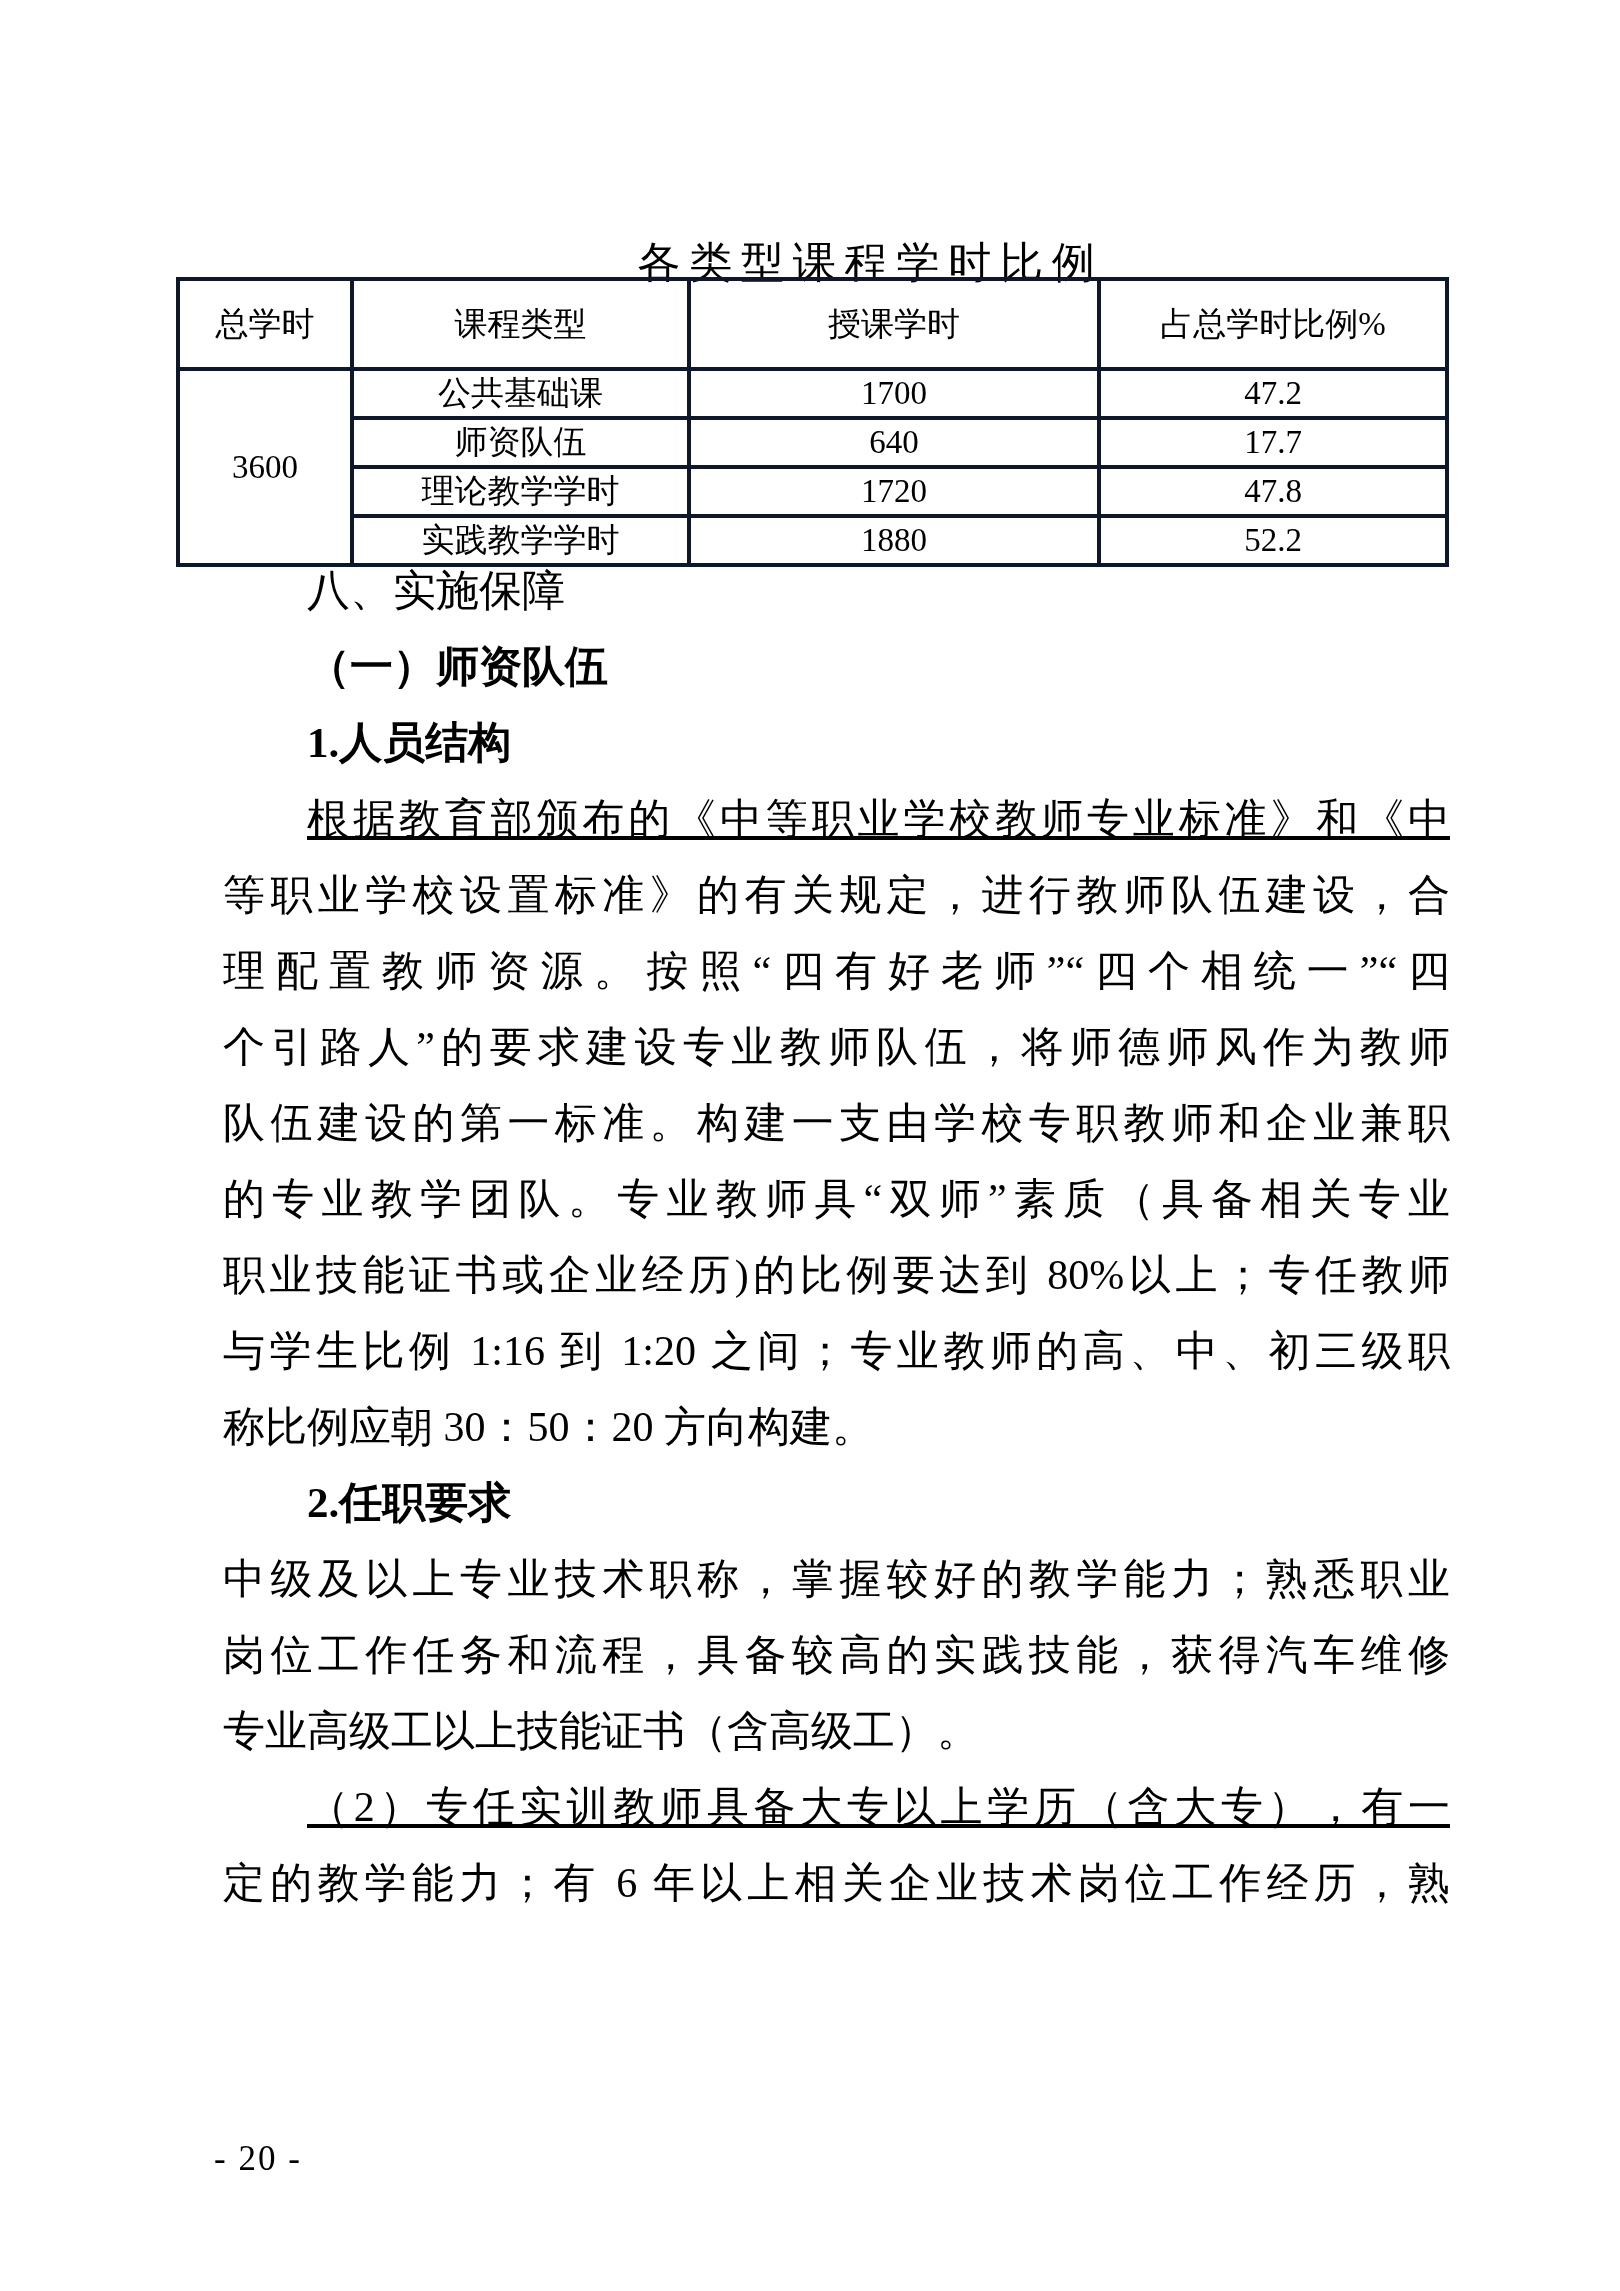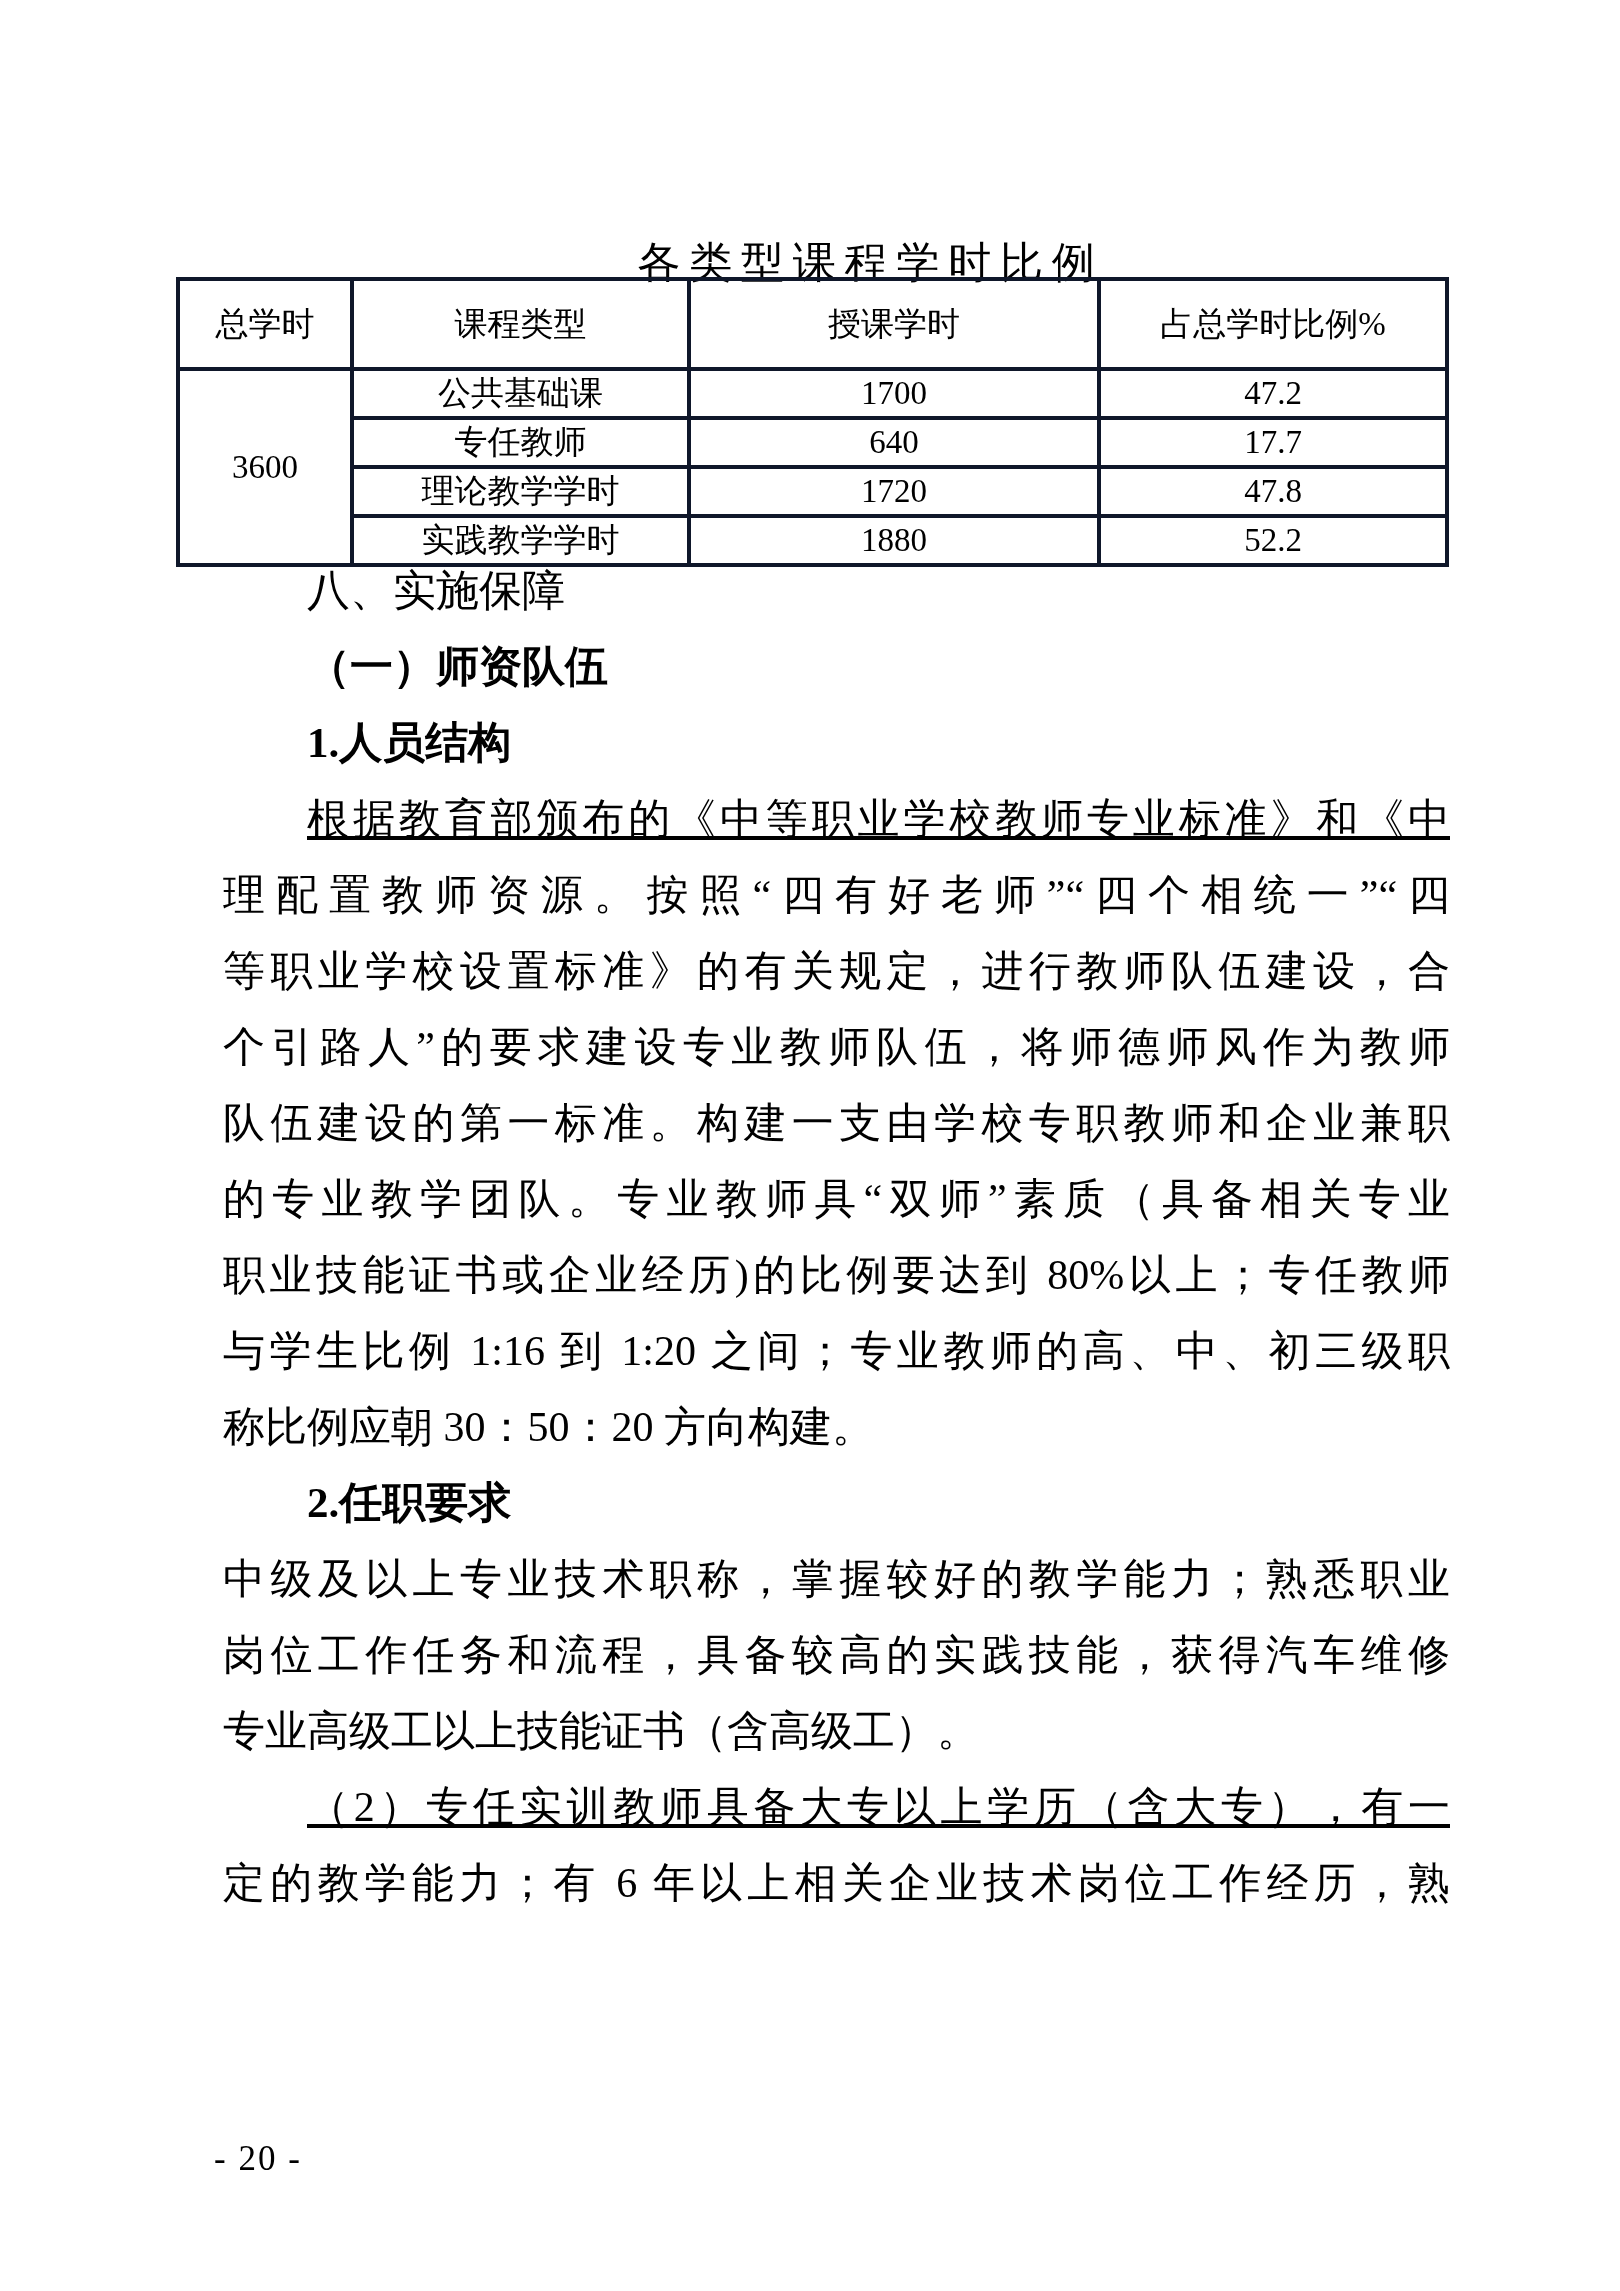--- a/index.html
+++ b/index.html
@@ -121,21 +121,21 @@
       </tr>
     </thead>
     <tbody>
       <tr>
         <td rowspan="4">3600</td>
         <td>公共基础课</td>
         <td>1700</td>
         <td>47.2</td>
       </tr>
       <tr>
-        <td>专任教师</td>
+        <td>师资队伍</td>
         <td>640</td>
         <td>17.7</td>
       </tr>
       <tr>
         <td>理论教学学时</td>
         <td>1720</td>
         <td>47.8</td>
       </tr>
       <tr>
         <td>实践教学学时</td>
@@ -144,22 +144,22 @@
       </tr>
     </tbody>
   </table>
 
   <div class="doc-body">
     <div class="line heading">八、实施保障</div>
     <div class="line heading bold">（一）师资队伍</div>
     <div class="line heading bold">1.人员结构</div>
 
     <div class="line indent">根据教育部颁布的《中等职业学校教师专业标准》和《中</div>
+    <div class="line">等职业学校设置标准》的有关规定，进行教师队伍建设，合</div>
     <div class="line">理配置教师资源。按照“四有好老师”“四个相统一”“四</div>
-    <div class="line">等职业学校设置标准》的有关规定，进行教师队伍建设，合</div>
     <div class="line">个引路人”的要求建设专业教师队伍，将师德师风作为教师</div>
     <div class="line">队伍建设的第一标准。构建一支由学校专职教师和企业兼职</div>
     <div class="line">的专业教学团队。专业教师具“双师”素质（具备相关专业</div>
     <div class="line">职业技能证书或企业经历)的比例要达到 80%以上；专任教师</div>
     <div class="line">与学生比例 1:16 到 1:20 之间；专业教师的高、中、初三级职</div>
     <div class="line last">称比例应朝 30：50：20 方向构建。</div>
 
     <div class="line heading bold">2.任职要求</div>
 
     <div class="line">中级及以上专业技术职称，掌握较好的教学能力；熟悉职业</div>

